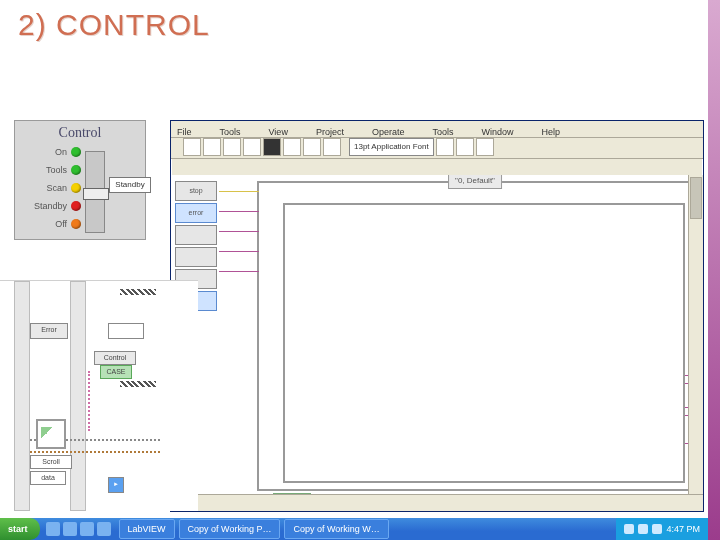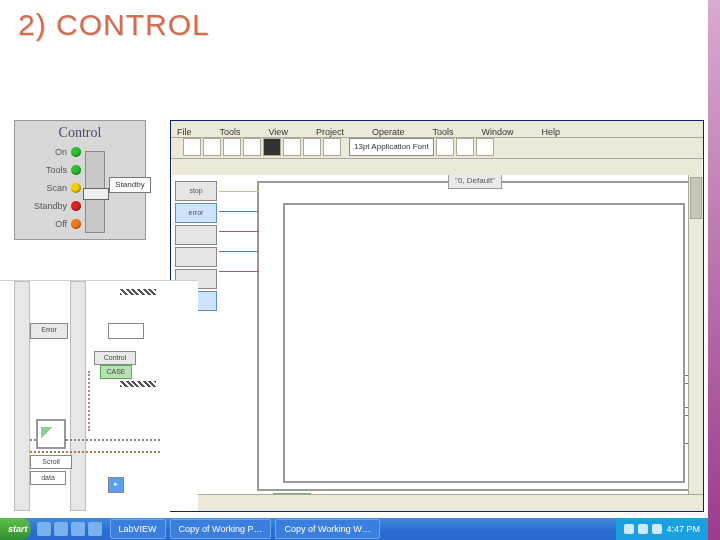--- a/index.html
+++ b/index.html
@@ -55,21 +55,21 @@
   .frag .box{position:absolute;background:#e9e9e9;border:1px solid #888;font-size:7px;line-height:12px;text-align:center;overflow:hidden}
   .frag .btn-green{background:#b6e2b6;border-color:#5aa85a}
   .frag .brown-wire{position:absolute;height:2px;border-top:2px dotted #b07a3a}
   .frag .grey-wire{position:absolute;height:2px;border-top:2px dotted #888}
   .frag .pink-wire{position:absolute;width:2px;border-left:2px dotted #d070a8}
   .frag .graph-ico{position:absolute;left:36px;top:138px;width:26px;height:26px;background:#fff;border:2px solid #999}
   .frag .graph-ico::after{content:"";position:absolute;left:3px;top:6px;width:18px;height:12px;background:linear-gradient(135deg,#8fce8f 40%,#fff 40%)}
 
   
   .taskbar{position:absolute;left:0;bottom:0;width:708px;height:22px;background:linear-gradient(180deg,#3f8cde 0%,#2a6bd1 60%,#2a6bd1 100%);display:flex;align-items:center;font-size:9px;color:#fff;z-index:5}
-  .taskbar .start{height:22px;padding:0 3px 0 8px;background:linear-gradient(180deg,#5fbf4a 0%,#2f8f2f 100%);border-radius:0 10px 10px 0;display:flex;align-items:center;font-style:italic;font-weight:700}
+  .taskbar .start{height:22px;padding:0 12px 0 8px;background:linear-gradient(180deg,#5fbf4a 0%,#2f8f2f 100%);border-radius:0 10px 10px 0;display:flex;align-items:center;font-weight:700}
   .taskbar .ql{display:flex;gap:3px;margin:0 6px}
   .taskbar .ql span{width:14px;height:14px;background:#7ab2f0;border-radius:2px}
   .taskbar .task{height:18px;margin:12px 2px;padding:0 8px;background:#3a7fdd;border:1px solid #6aa8f2;border-radius:2px;display:flex;align-items:center;max-width:110px;overflow:hidden;white-space:nowrap}
   .taskbar .tray{margin-left:auto;height:22px;background:#1a9fe0;padding:0 8px;display:flex;align-items:center;gap:4px}
   .taskbar .tray span.ic{width:10px;height:10px;background:#cfeaff;border-radius:2px}
 </style>
 </head>
 <body>
 <div class="slide">
 

